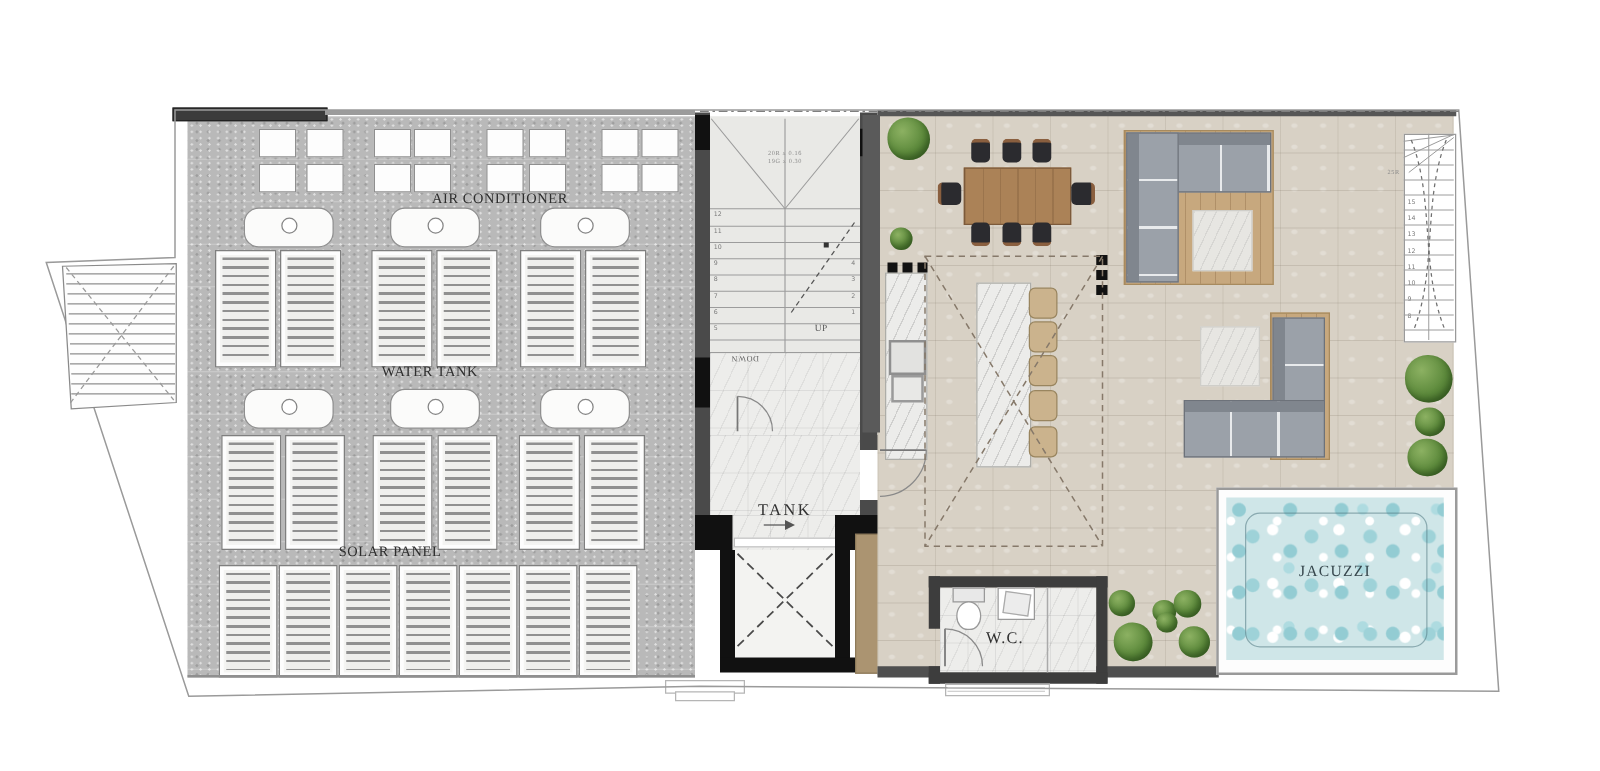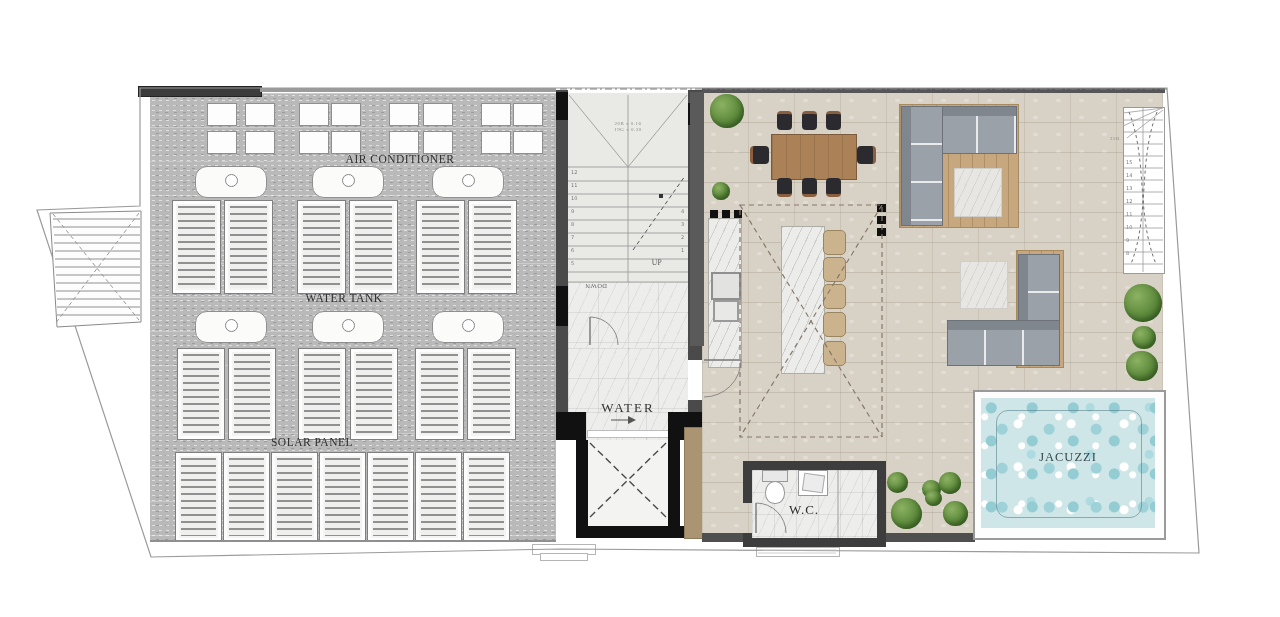--- a/index.html
+++ b/index.html
@@ -210,21 +210,21 @@
   <div class="abs" style="left:684px;top:427px;width:20px;height:110px;background:#ab9471;border:1px solid #8d7a5a;"></div>
 
   <div class="abs ledge" style="left:532px;top:544px;width:62px;height:9px;"></div>
   <div class="abs ledge" style="left:540px;top:553px;width:46px;height:6px;"></div>
 
   <div class="lbl" style="left:592px;top:121px;width:72px;font-size:5px;color:#8a8a8a;line-height:6px;">
     <span>20R x 0.16</span><br><span>19G x 0.30</span>
   </div>
   <div class="lbl" style="left:645px;top:259px;width:24px;font-size:7.5px;color:#555;">UP</div>
   <div class="lbl" style="left:580px;top:283px;width:32px;font-size:6.5px;color:#666;transform:rotate(180deg);">DOWN</div>
-  <div class="lbl" style="left:598px;top:401px;width:60px;font-size:13px;letter-spacing:2px;color:#333;">WATER</div>
+  <div class="lbl" style="left:598px;top:401px;width:60px;font-size:13px;letter-spacing:2px;color:#333;">TANK</div>
 
   <span class="tn" style="left:571px;top:170px;">12</span>
   <span class="tn" style="left:571px;top:183px;">11</span>
   <span class="tn" style="left:571px;top:196px;">10</span>
   <span class="tn" style="left:571px;top:209px;">9</span>
   <span class="tn" style="left:571px;top:222px;">8</span>
   <span class="tn" style="left:571px;top:235px;">7</span>
   <span class="tn" style="left:571px;top:248px;">6</span>
   <span class="tn" style="left:571px;top:261px;">5</span>
   <span class="tn" style="left:681px;top:209px;">4</span>

